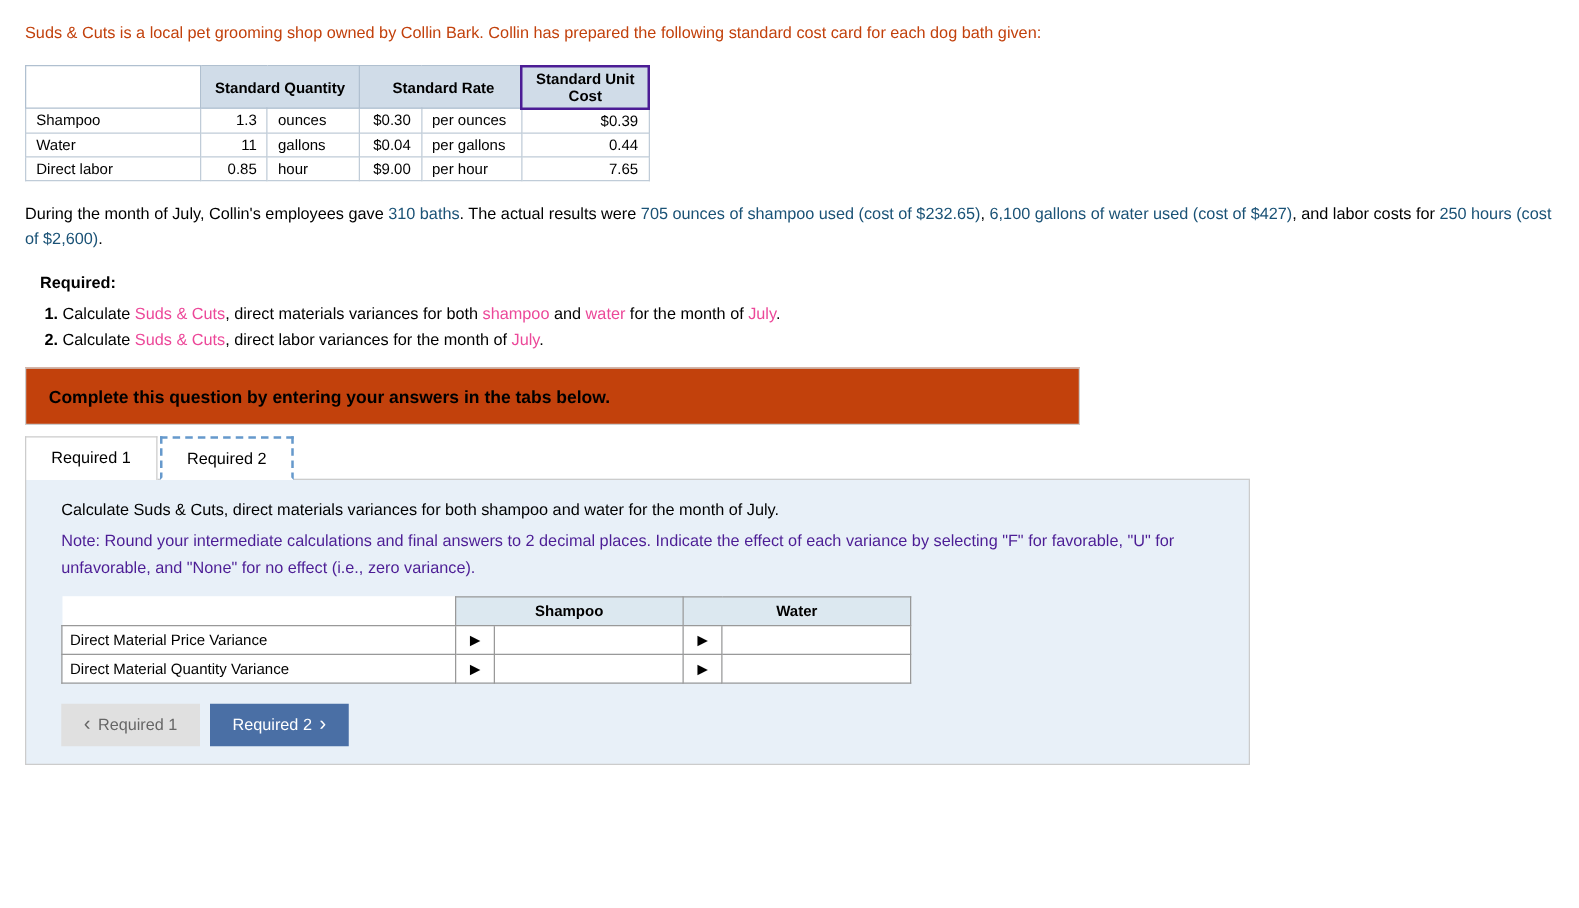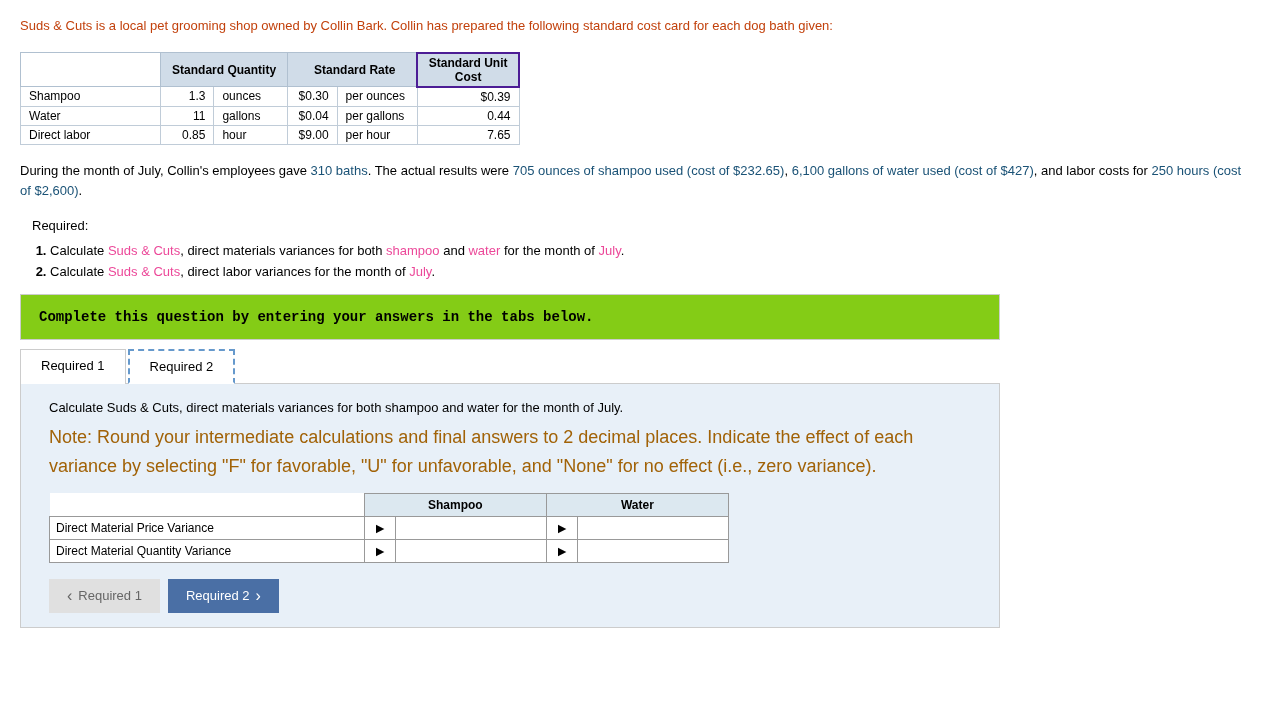--- a/index.html
+++ b/index.html
@@ -47,39 +47,38 @@
       line-height: 1.6;
       margin-bottom: 14px;
       color: #000;
     }
     .scenario-text .highlight { color: #1a5276; }
 
     .required-section {
       margin-bottom: 12px;
     }
     .required-section .req-title {
-      font-weight: normal;
+      font-weight: bold;
       font-size: 13px;
       margin-bottom: 4px;
     }
     .required-section p {
       font-size: 13px;
       line-height: 1.6;
       margin-left: 12px;
     }
     .required-section p .link { color: #ec4899; }
 
     
     .complete-box {
-      background: #84cc16;
+      background: #c2410c;
       border: 1px solid #ccc;
       padding: 14px 18px;
       margin-bottom: 0;
-      width: 980px;
-      font-family: Liberation Mono, monospace;
+      width: 844px;
     }
     .complete-box-text {
       font-weight: bold;
       font-size: 14px;
     }
 
     
     .tabs-container {
       width: 980px;
       margin-top: 0;
@@ -111,23 +110,23 @@
       background: #e8f0f8;
       padding: 14px 28px;
     }
     .tab-content-text {
       font-size: 13px;
       line-height: 1.6;
       color: #000;
       margin-bottom: 4px;
     }
     .tab-content-note {
-      font-size: 18px;
+      font-size: 13px;
       line-height: 1.6;
-      color: #a16207;
+      color: #4c1d95;
     }
 
     
     .variance-table-wrapper {
       margin-top: 12px;
     }
     .variance-table {
       border-collapse: collapse;
       font-size: 12px;
       width: 680px;

